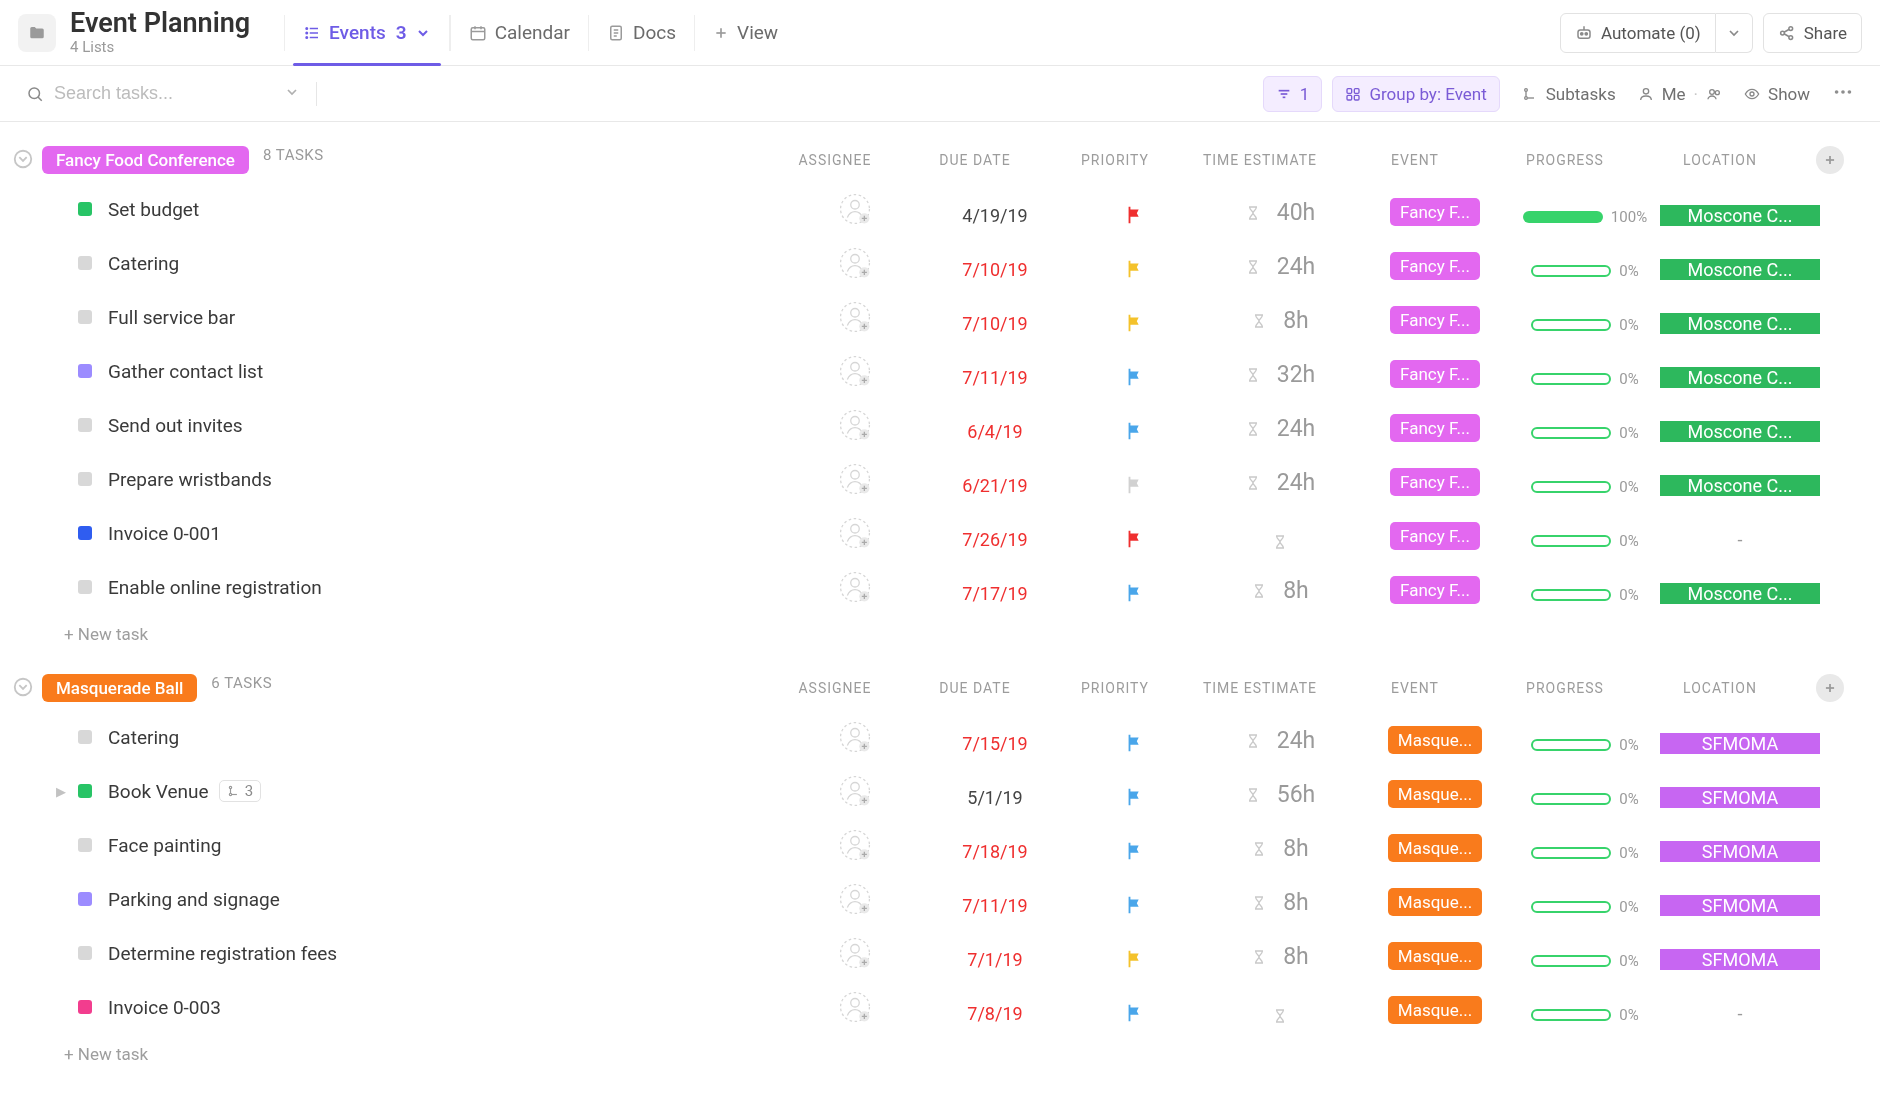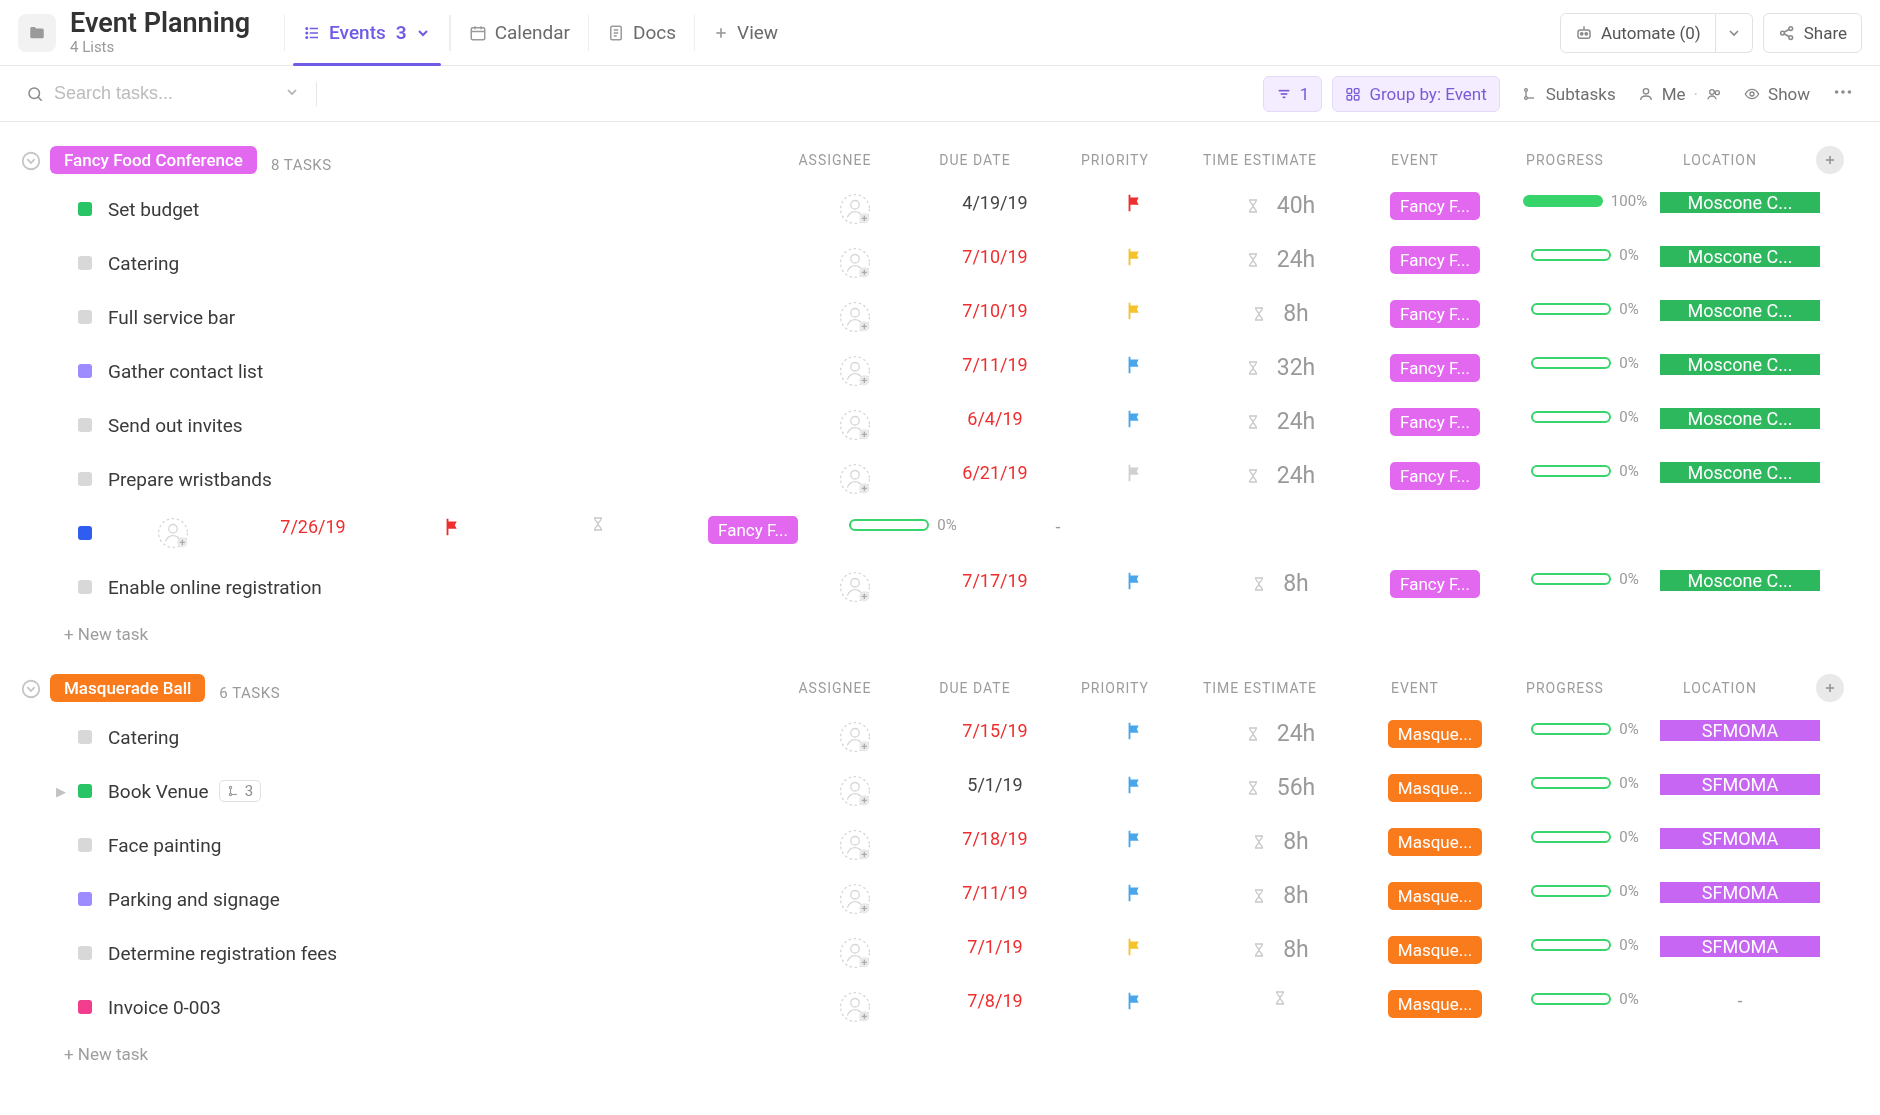--- a/index.html
+++ b/index.html
@@ -29,21 +29,21 @@
   .search-wrap input::placeholder { color:#bcbcbc;}
   .search-chevron { color:#b0b0b0; cursor:pointer;}
   .toolbar-spacer { flex:1;}
   .pill { display:flex; align-items:center; gap:8px; border:1px solid #e5d9fb; background:#f4edff; color:#7a5bd6; border-radius:6px; height:36px; padding:0 12px; font-size:17px; cursor:pointer;}
   .filter-pill { margin-right:10px;}
   .tool-link { display:flex; align-items:center; gap:8px; color:#707070; font-size:17px; cursor:pointer; margin-left:22px;}
   .more { margin-left:22px; color:#8e8e8e; cursor:pointer;}
   
   .content { padding:24px 0 40px 0;}
   .group { margin-bottom:30px;}
-  .group-header { display:flex; align-items:flex-end; padding:0 20px 8px 10px;margin-left:8px;}
+  .group-header { display:flex; align-items:flex-start; padding:0 20px 8px 10px;}
   .collapse { width:26px; height:26px; display:flex; align-items:center; justify-content:center; color:#c6c6c6; cursor:pointer;}
   .group-badge { color:#fff; font-weight:500; font-size:17px; padding:4px 14px; border-radius:6px; margin:0 14px 0 6px; cursor:pointer;}
   .group-count-label { color:#9a9a9a; font-size:15px; letter-spacing:.5px;}
   .col-head { font-size:14px; letter-spacing:1px; color:#9c9c9c; text-align:center;}
   .header-cols { display:flex; align-items:center;}
   .header-cols > div { text-align:center;}
   .col-assignee { width:130px;}
   .col-due      { width:150px;}
   .col-priority { width:130px;}
   .col-time     { width:160px;}
@@ -56,21 +56,21 @@
   .task-row { display:flex; align-items:center; height:54px; padding-left:56px;}
   .task-expand { width:22px; color:#c2c2c2; font-size:13px;}
   .status-box { width:14px; height:14px; border-radius:3px; margin-right:16px;}
   .status-grey   { background:#d8d8d8;}
   .status-green  { background:#28c466;}
   .status-purple { background:#9c8cff;}
   .status-blue   { background:#2f5df0;}
   .status-pink   { background:#f23d8e;}
   .task-name { flex:1; font-size:19px; color:#3a3a3a; display:flex; align-items:center; gap:10px;}
   .sub-badge { display:flex; align-items:center; gap:4px; font-size:15px; color:#8a8a8a; border:1px solid #e2e2e2; border-radius:5px; padding:1px 7px;}
-  .task-cols { display:flex; align-items:flex-start;}
+  .task-cols { display:flex; align-items:flex-end;}
   .task-cols > div { display:flex; align-items:center; justify-content:center;}
   .assignee-slot svg { display:block;}
   .due { font-size:18px;}
   .due.black { color:#444;}
   .due.red   { color:#ef2f2f;}
   .flag { width:22px; height:22px;}
   .flag-red    { fill:#ef2f2f;}
   .flag-yellow { fill:#f4c22b;}
   .flag-blue   { fill:#4aa6ea;}
   .flag-grey   { fill:#d1d1d1;}
@@ -562,20 +562,23 @@
             </div>
         <div class="col-location">
               <div class="location-cell " style="background:#2db85d;width:100%;height:100%">Moscone C...</div>
             </div>
         <div class="col-add"></div>
       </div>
         </div>
         <div class="task-row">
       <span class="task-expand"></span>
       <span class="status-box status-blue"></span>
+      <div class="task-name">
+            <span>Invoice 0-001</span>
+          </div>
       <div class="task-cols">
         <div class="col-assignee assignee-slot">
               <svg width="34" height="34" viewBox="0 0 40 40">
                 <circle cx="20" cy="20" r="17" fill="none" stroke="#d6d6d6" stroke-width="1.5" stroke-dasharray="3 3"></circle>
                 <circle cx="20" cy="15" r="5" fill="none" stroke="#d6d6d6" stroke-width="1.5"></circle>
                 <path d="M11 30c2-5 6-7 9-7s7 2 9 7" fill="none" stroke="#d6d6d6" stroke-width="1.5"></path>
                 <circle cx="31" cy="31" r="6" fill="#e9e9e9"></circle>
                 <path d="M31 28v6M28 31h6" stroke="#aaa" stroke-width="1.5"></path>
               </svg>
             </div>

